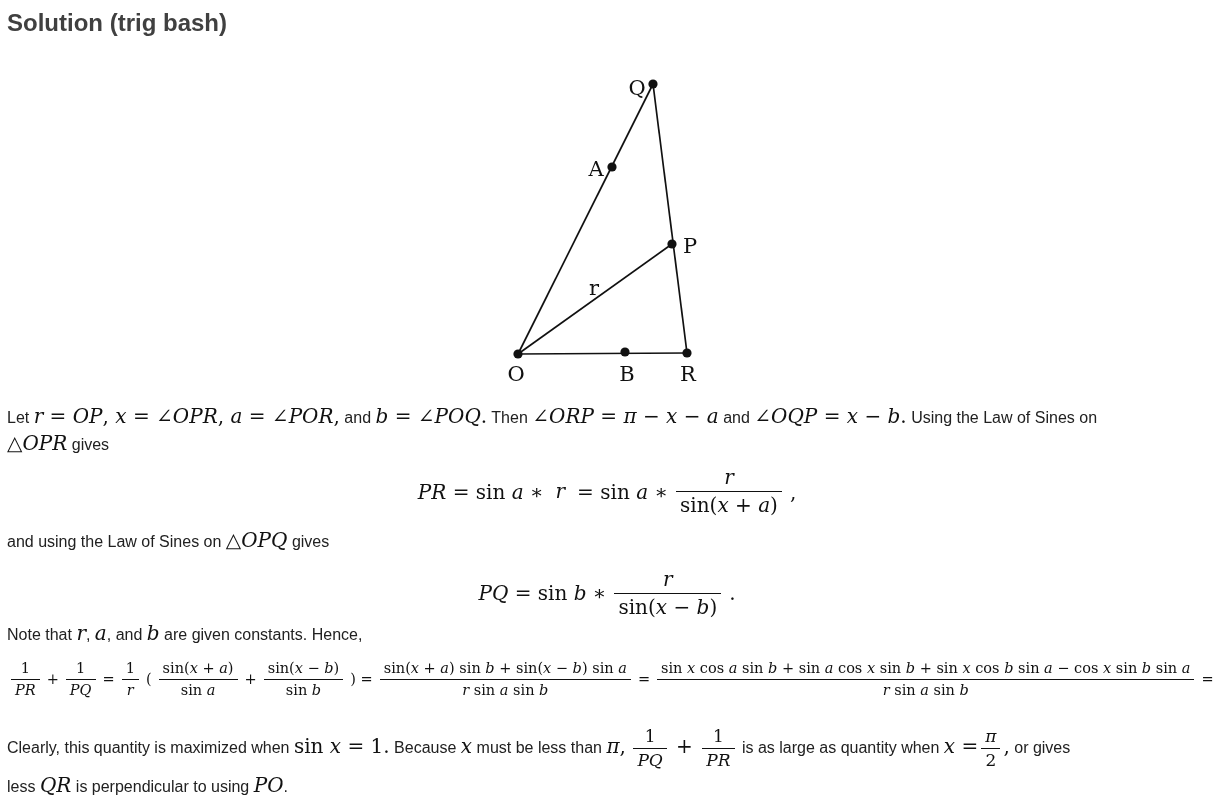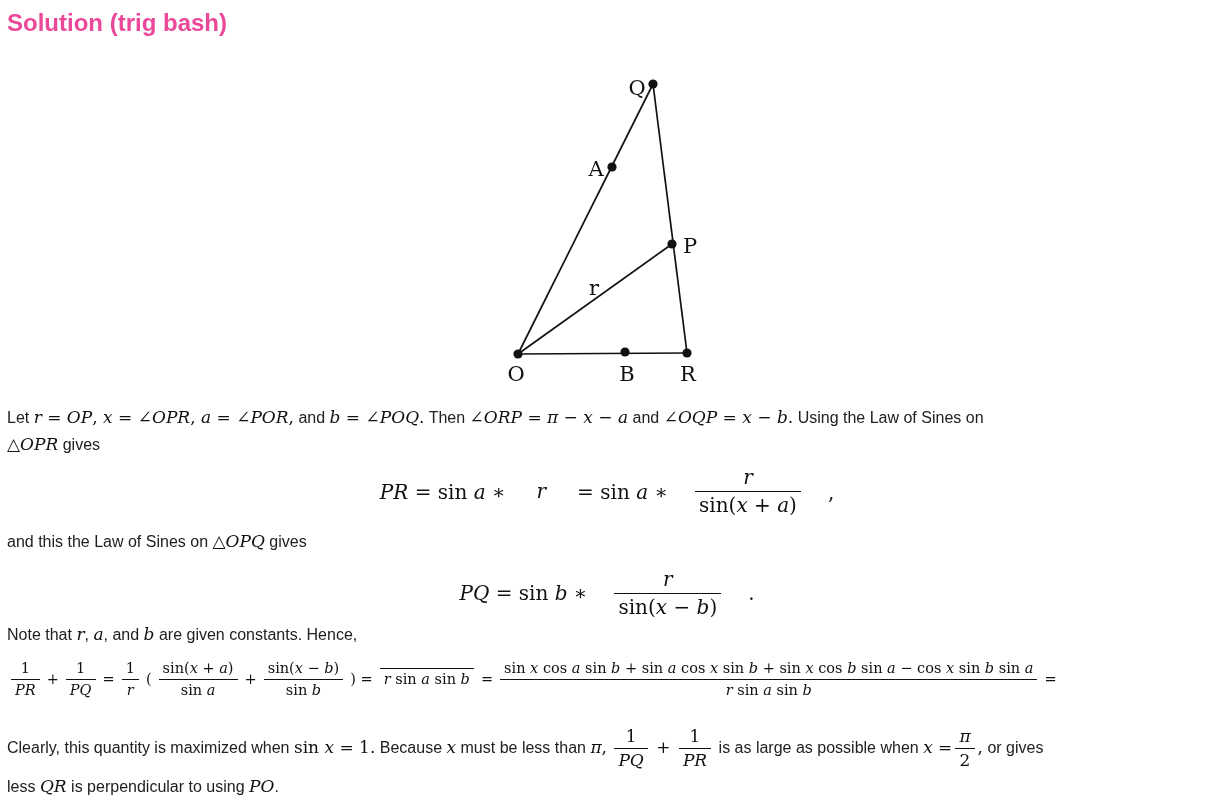--- a/index.html
+++ b/index.html
@@ -2,45 +2,44 @@
 <html><head>
 <meta charset="utf-8">
 <style>
   html,body{margin:0;padding:0;}
   body{
     width:1214px;height:806px;overflow:hidden;background:#ffffff;
     font-family:"Liberation Sans",sans-serif;color:#212121;
   }
   .page-title{
     margin:8px 0 0;padding-left:7px;
-    font-size:24px;line-height:30px;font-weight:bold;color:#ec4899;
+    font-size:24px;line-height:30px;font-weight:bold;color:#404040;
   }
   .figure-wrap{margin-top:22px;display:flex;justify-content:center;}
   .figure-wrap svg line{stroke:#111;stroke-width:1.7;}
   .figure-wrap svg circle{fill:#111;}
   .figure-wrap svg text{
     font-family:"DejaVu Serif",serif;font-size:21px;fill:#111;text-anchor:middle;
   }
   .p{font-size:16px;line-height:27px;padding-left:7px;}
-  .p .math{font-size:17px;line-height:1;}
+  .p .math{font-size:20px;line-height:1;}
   .math{font-family:"DejaVu Serif",serif;font-style:italic;color:#111;}
   .rm{font-style:normal;}
   .txt{font-family:"Liberation Sans",sans-serif;font-style:normal;color:#212121;text-align:right;}
   .frac{
     display:inline-flex;flex-direction:column;vertical-align:middle;
     font-family:"DejaVu Serif",serif;font-style:italic;color:#111;
     line-height:1.25;margin:0 3px;
   }
   .frac .num,.frac .den{display:block;text-align:center;padding:1px 4px;}
   .frac .den{border-top:1.4px solid #111;}
   .eq{
     display:flex;justify-content:center;align-items:center;
     font-family:"DejaVu Serif",serif;font-style:italic;color:#111;
     font-size:20px;
-    gap:19px;
   }
   .eq .math{margin:0 5px;white-space:pre;}
   .eq1{margin-top:6px;min-height:54px;}
   .eq2{margin-top:10px;min-height:56px;}
   .p1{margin-top:14px;}
   .p2{margin-top:9px;}
   .p3{}
   .eq-long{
     margin-top:6px;min-height:50px;
     display:flex;justify-content:flex-start;align-items:center;
@@ -88,21 +87,21 @@
       <span class="num"><span>r</span></span>
     </span>
     <span class="math"><span>= </span><span class="rm">sin</span><span> a ∗</span></span>
     <span class="frac">
       <span class="num"><span>r</span></span>
       <span class="den"><span class="rm">sin</span><span class="rm">(</span><span>x + a</span><span class="rm">)</span></span>
     </span>
     <span class="math"><span class="rm">,</span></span>
   </div>
 
-<div class="p p2"><span class="txt">and this the Law of Sines on </span><span class="math"><span class="rm">△</span><span>OPQ</span></span><span class="txt"> gives</span></div>
+<div class="p p2"><span class="txt">and using the Law of Sines on </span><span class="math"><span class="rm">△</span><span>OPQ</span></span><span class="txt"> gives</span></div>
 
 <div class="eq eq2">
     <span class="math"><span>PQ = </span><span class="rm">sin</span><span> b ∗</span></span>
     <span class="frac">
       <span class="num"><span>r</span></span>
       <span class="den"><span class="rm">sin</span><span class="rm">(</span><span>x − b</span><span class="rm">)</span></span>
     </span>
     <span class="math"><span class="rm">.</span></span>
   </div>
 
@@ -128,33 +127,34 @@
       <span class="num"><span class="rm">sin</span><span class="rm">(</span><span>x + a</span><span class="rm">)</span></span>
       <span class="den"><span class="rm">sin</span><span> a</span></span>
     </span>
     <span class="math"><span>+</span></span>
     <span class="frac">
       <span class="num"><span class="rm">sin</span><span class="rm">(</span><span>x − b</span><span class="rm">)</span></span>
       <span class="den"><span class="rm">sin</span><span> b</span></span>
     </span>
     <span class="math"><span class="rm">)</span><span> =</span></span>
     <span class="frac">
+      <span class="num"><span class="rm">sin</span><span class="rm">(</span><span>x + a</span><span class="rm">)</span><span> </span><span class="rm">sin</span><span> b + </span><span class="rm">sin</span><span class="rm">(</span><span>x − b</span><span class="rm">)</span><span> </span><span class="rm">sin</span><span> a</span></span>
       <span class="den"><span>r </span><span class="rm">sin</span><span> a </span><span class="rm">sin</span><span> b</span></span>
     </span>
     <span class="math"><span>=</span></span>
     <span class="frac">
       <span class="num"><span class="rm">sin</span><span> x </span><span class="rm">cos</span><span> a </span><span class="rm">sin</span><span> b + </span><span class="rm">sin</span><span> a </span><span class="rm">cos</span><span> x </span><span class="rm">sin</span><span> b + </span><span class="rm">sin</span><span> x </span><span class="rm">cos</span><span> b </span><span class="rm">sin</span><span> a − </span><span class="rm">cos</span><span> x </span><span class="rm">sin</span><span> b </span><span class="rm">sin</span><span> a</span></span>
       <span class="den"><span>r </span><span class="rm">sin</span><span> a </span><span class="rm">sin</span><span> b</span></span>
     </span>
     <span class="math"><span>=</span></span>
   </div>
 
 <div class="p p4a"><span class="txt">Clearly, this quantity is maximized when </span><span class="math"><span class="rm">sin</span><span> x = </span><span class="rm">1</span><span class="rm">.</span></span><span class="txt"> Because </span><span class="math"><span>x</span></span><span class="txt"> must be less than </span><span class="math"><span>π</span><span class="rm">,</span></span><span class="txt"> </span><span class="frac">
       <span class="num"><span class="rm">1</span></span>
       <span class="den"><span>PQ</span></span>
     </span><span class="math"><span> + </span></span><span class="frac">
       <span class="num"><span class="rm">1</span></span>
       <span class="den"><span>PR</span></span>
-    </span><span class="txt"> is as large as possible when </span><span class="math"><span>x =</span></span><span class="frac">
+    </span><span class="txt"> is as large as quantity when </span><span class="math"><span>x =</span></span><span class="frac">
       <span class="num"><span>π</span></span>
       <span class="den"><span class="rm">2</span></span>
     </span><span class="math"><span class="rm">,</span></span><span class="txt"> or gives</span></div>
 <div class="p"><span class="txt">less </span><span class="math"><span>QR</span></span><span class="txt"> is perpendicular to using </span><span class="math"><span>PO</span></span><span class="txt">.</span></div>
 
 </body></html>

